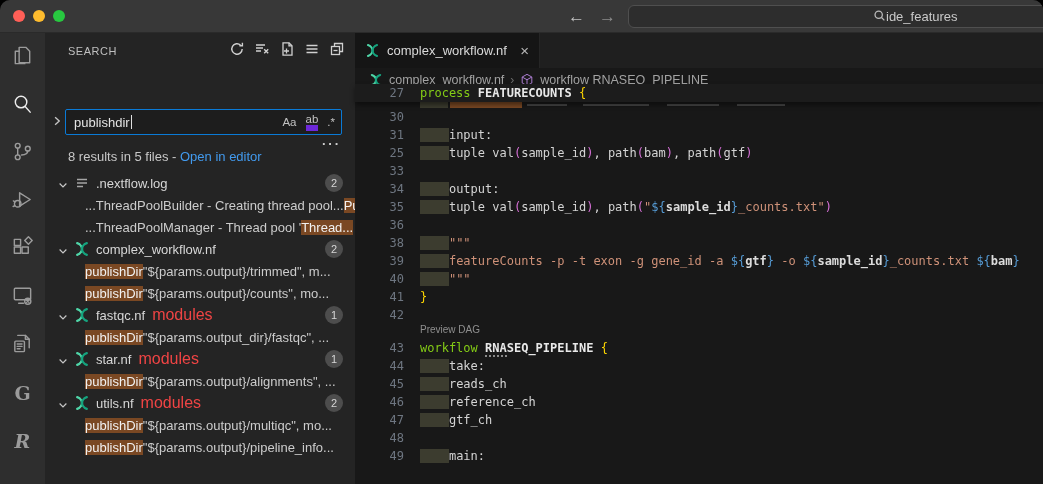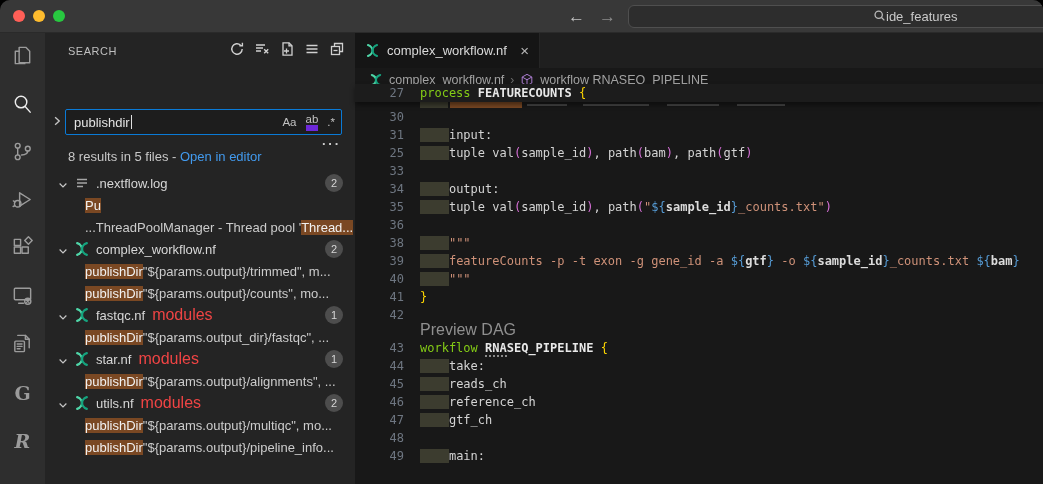--- a/index.html
+++ b/index.html
@@ -64,21 +64,21 @@
   .bc-sep { color:#6d6d6d; font-size:12px; }
   .bc-icon { width:14px; height:14px; } .bc-icon svg { width:14px; height:14px; }
   .code { position:absolute; left:0; top:51px; width:688px; height:392px; font-family:"DejaVu Sans Mono", monospace; font-size:12px; line-height:18px; }
   .c-row { display:flex; height:18px; }
   .c-num { flex:0 0 65px; text-align:right; padding-right:16px; color:#6e7681; }
   .c-content { white-space:pre; }
   .sticky { position:relative; background:#1c1c1c; box-shadow:0 3px 5px rgba(0,0,0,.45); z-index:2; }
   .clip-strip { position:relative; height:6px; overflow:hidden; }
   .clip-strip div { position:absolute; top:0; height:6px; }
   .lens-row { height:15px; display:flex; align-items:flex-end; }
-  .lens-text { margin-left:65px; font-family:"Liberation Sans", sans-serif; font-size:16px; color:#8f8f8f; }
+  .lens-text { margin-left:65px; font-family:"Liberation Sans", sans-serif; font-size:10px; color:#8f8f8f; }
   .tk-kw { color:#84cc16; }
   .tk-plain { color:#d4d4d4; }
   .tk-name { color:#e8e8e8; font-weight:bold; }
   .tk-dotted { border-bottom:2px dotted #8a8a8a; }
   .tk-brace { color:#ffd700; }
   .tk-paren { color:#d670d6; }
   .tk-str { color:#ce9178; }
   .tk-interp { color:#569cd6; }
   .tk-var { color:#dcdcdc; font-weight:bold; }
   .tk-ind { background:#3c3c2f; }
@@ -222,20 +222,21 @@
           <span class="t-chev"><svg viewBox="0 0 16 16" fill="none" stroke="currentColor" stroke-width="1.6">
               <path d="M3.5 6l4.5 4.5L12.5 6"></path>
             </svg></span>
           <span class="t-ficon"><svg viewBox="0 0 16 16" fill="none" stroke="#a5a5a5" stroke-width="1.5">
               <path d="M3 4.5h10M3 8h10M3 11.5h6"></path>
             </svg></span>
           <span class="t-name">.nextflow.log</span>
           <span class="t-badge">2</span>
         </div>
         <div class="t-row t-result">
+          <span>...ThreadPoolBuilder - Creating thread pool...</span>
           <span class="hl">Pu</span>
           <span></span>
         </div>
         <div class="t-row t-result">
           <span>...ThreadPoolManager - Thread pool '</span>
           <span class="hl">Thread...</span>
           <span></span>
         </div>
         <div class="t-row t-file">
           <span class="t-chev"><svg viewBox="0 0 16 16" fill="none" stroke="currentColor" stroke-width="1.6">

